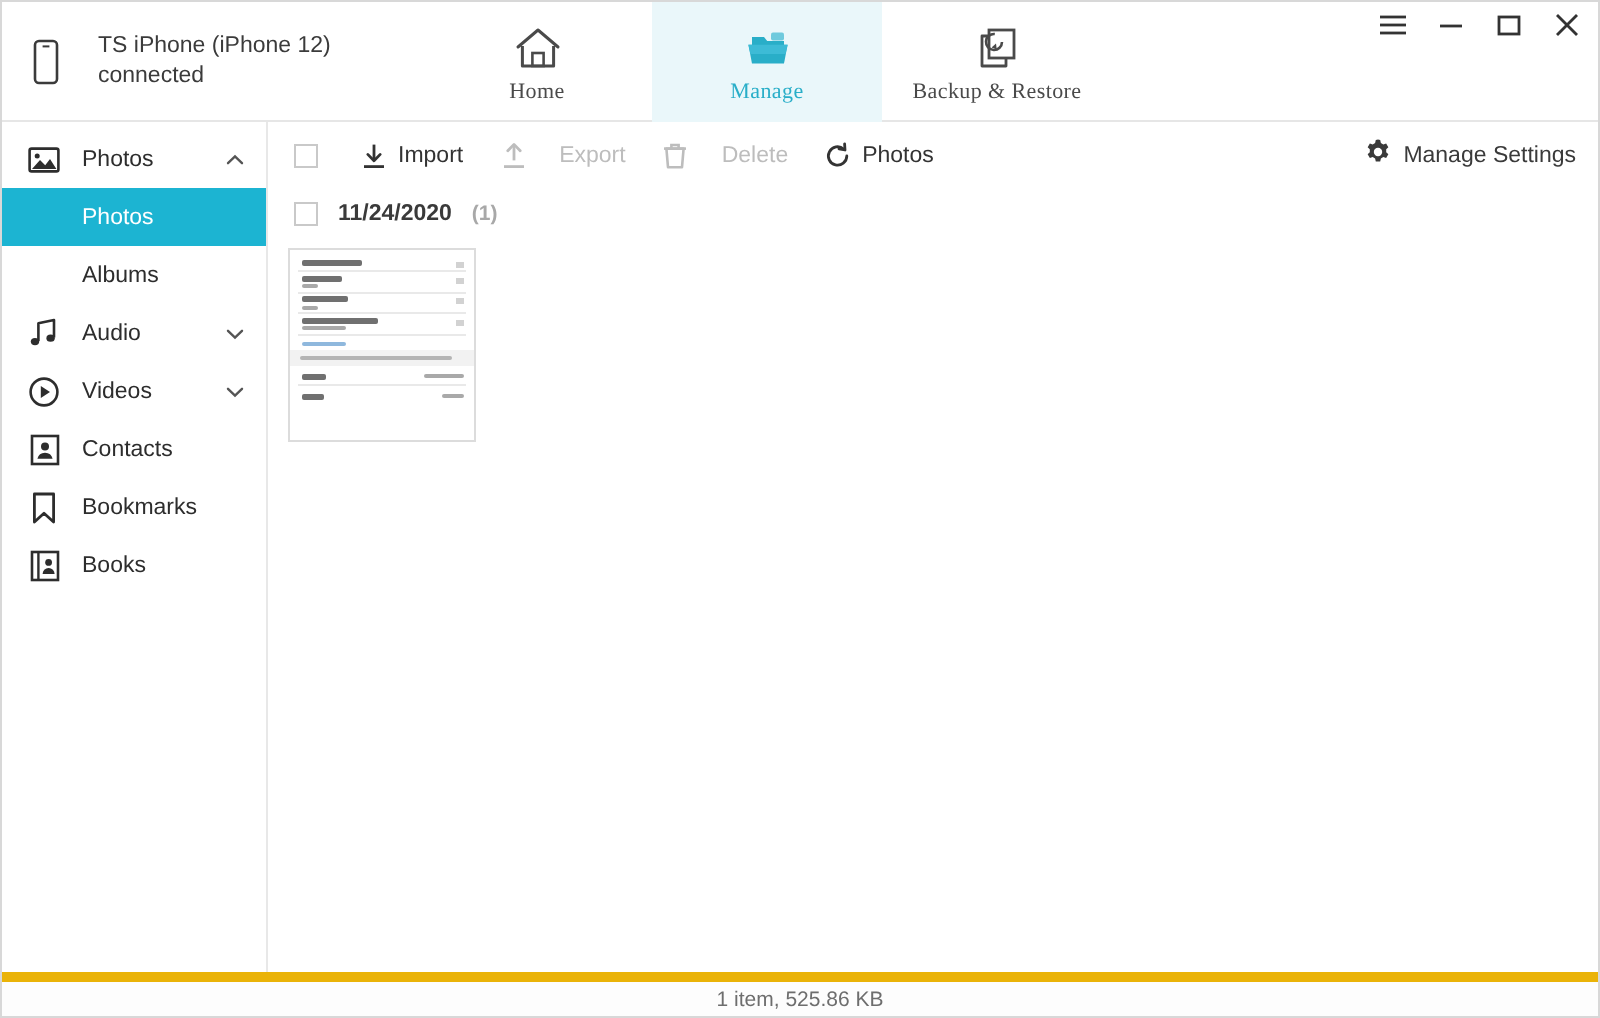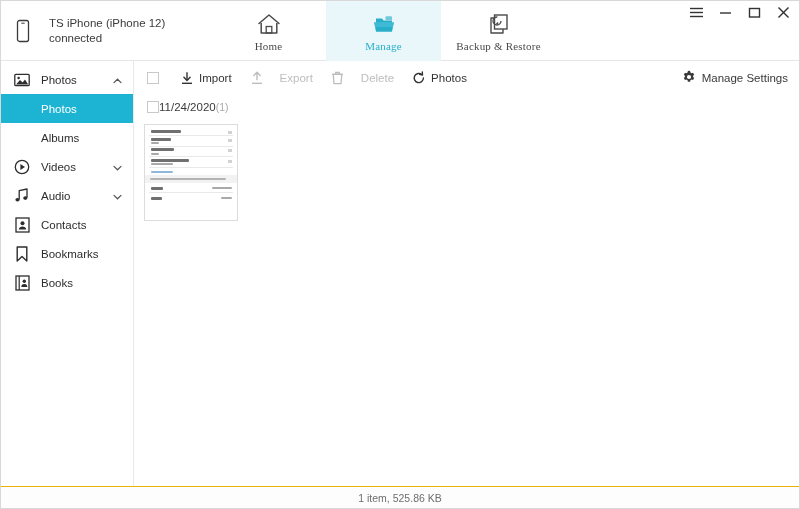--- a/index.html
+++ b/index.html
@@ -96,21 +96,21 @@
   .tb-btn.disabled { color: #bdbdbd; cursor: default; gap: 16px; }
   .tb-btn .ico { width: 14px; height: 14px; display:flex;align-items:center;justify-content:center; }
   .tb-spacer { flex: 1 1 auto; }
   .export-settings {
     display: flex; align-items: center; gap: 6px;
     font-size: 11.5px; color: #3a3a3a; cursor: pointer;
   }
 
   .grouprow {
     height: 26px; display: flex; align-items: center;
-    padding-left: 13px; 
+    padding-left: 13px; gap: 10px; font-weight: bold;
   }
   .grouprow .gdate { font-size: 11.5px; color: #3a3a3a; }
   .grouprow .gcount { font-size: 10.5px; color: #a8a8a8; }
 
   .gallery { flex: 1 1 auto; padding: 4px 0 0 10px; }
   .thumb {
     width: 94px; height: 97px;
     border: 1px solid #dcdcdc;
     background: #ffffff;
     overflow: hidden; cursor: pointer;
@@ -127,21 +127,21 @@
   .mini-t2 { height: 2px; background: #a9a9a9; border-radius: 1px; margin-top: 1.5px; }
   .mini-chk { width: 4px; height: 3px; background: #d2d2d2; margin-top: 1px; }
   .mini-sep { height: 1px; background: #e9e9e9; margin: 0 4px; }
   .mini-link { height: 2.5px; width: 22px; background: #8fb8dd; border-radius: 1px; margin: 3px 0 2px 6px; }
   .mini-note { background: #f2f2f2; padding: 3px 5px; }
   .mini-note-l { height: 2px; background: #b4b4b4; border-radius: 1px; }
 
   
   .statusbar {
     height: 22px; flex: 0 0 22px;
-    border-top: 1px solid #eab308;
+    border-top: 5px solid #eab308;
     background: #fdfdfd;
     display: flex; align-items: center; justify-content: center;
     font-size: 10.5px; color: #6e6e6e;
   }
   .status-wrap { position: relative; width: 100%; text-align: center; }
 </style>
 </head>
 <body>
 
 <div id="app">
@@ -251,42 +251,42 @@
 
       <div class="nav-sub selected">
         <span>Photos</span>
       </div>
       <div class="nav-sub">
         <span>Albums</span>
       </div>
 
       <div class="nav-item">
         <span class="ico">
-          <svg width="16" height="16" viewBox="0 0 16 16">
-            <circle cx="8" cy="8" r="6.7" fill="none" stroke="#2d2d2d" stroke-width="1.3"></circle>
-            <path d="M6.4 5 L11 8 L6.4 11 z" fill="#2d2d2d"></path>
-          </svg>
-        </span>
-        <span>Videos</span>
-        <span class="chev">
-          <svg width="9" height="6" viewBox="0 0 9 6">
-              <path d="M1 1.4 L4.5 4.8 L8 1.4" fill="none" stroke="#555" stroke-width="1.2" stroke-linecap="round"></path>
-            </svg>
-        </span>
-      </div>
-
-      <div class="nav-item">
-        <span class="ico">
           <svg width="16" height="15" viewBox="0 0 16 15">
             <path d="M5.2 11.5 V2.6 L13 1 V9.8" fill="none" stroke="#2d2d2d" stroke-width="1.3" stroke-linejoin="round"></path>
             <ellipse cx="3.5" cy="11.8" rx="2.1" ry="1.8" fill="#2d2d2d"></ellipse>
             <ellipse cx="11.3" cy="10.1" rx="2.1" ry="1.8" fill="#2d2d2d"></ellipse>
           </svg>
         </span>
         <span>Audio</span>
+        <span class="chev">
+          <svg width="9" height="6" viewBox="0 0 9 6">
+              <path d="M1 1.4 L4.5 4.8 L8 1.4" fill="none" stroke="#555" stroke-width="1.2" stroke-linecap="round"></path>
+            </svg>
+        </span>
+      </div>
+
+      <div class="nav-item">
+        <span class="ico">
+          <svg width="16" height="16" viewBox="0 0 16 16">
+            <circle cx="8" cy="8" r="6.7" fill="none" stroke="#2d2d2d" stroke-width="1.3"></circle>
+            <path d="M6.4 5 L11 8 L6.4 11 z" fill="#2d2d2d"></path>
+          </svg>
+        </span>
+        <span>Videos</span>
         <span class="chev">
           <svg width="9" height="6" viewBox="0 0 9 6">
               <path d="M1 1.4 L4.5 4.8 L8 1.4" fill="none" stroke="#555" stroke-width="1.2" stroke-linecap="round"></path>
             </svg>
         </span>
       </div>
 
       <div class="nav-item">
         <span class="ico">
           <svg width="15" height="16" viewBox="0 0 15 16">

